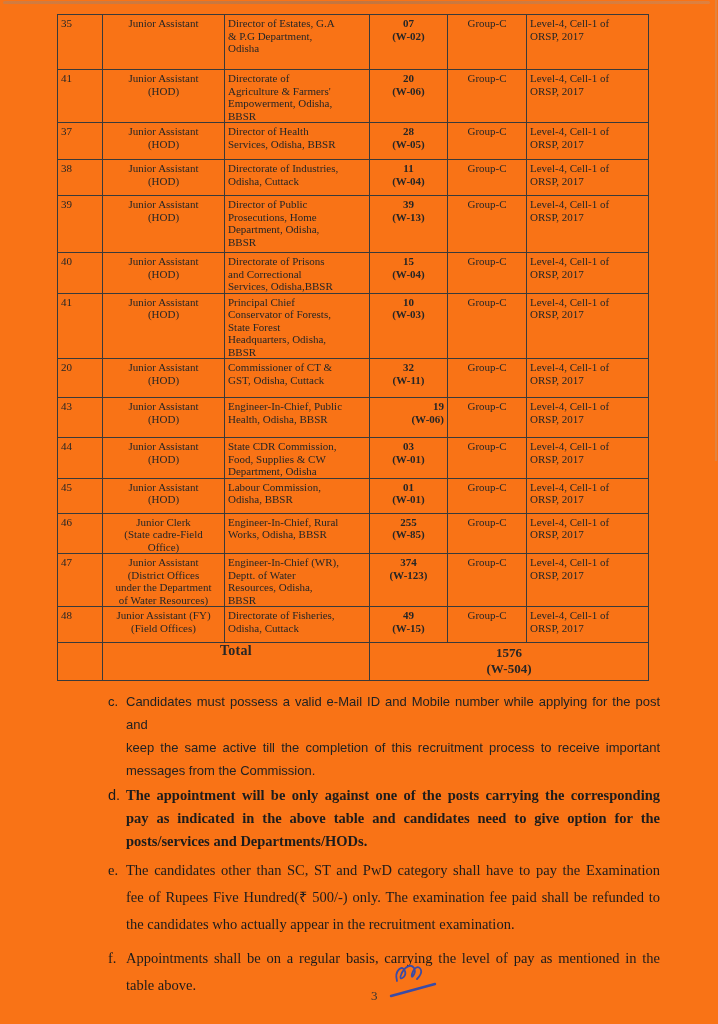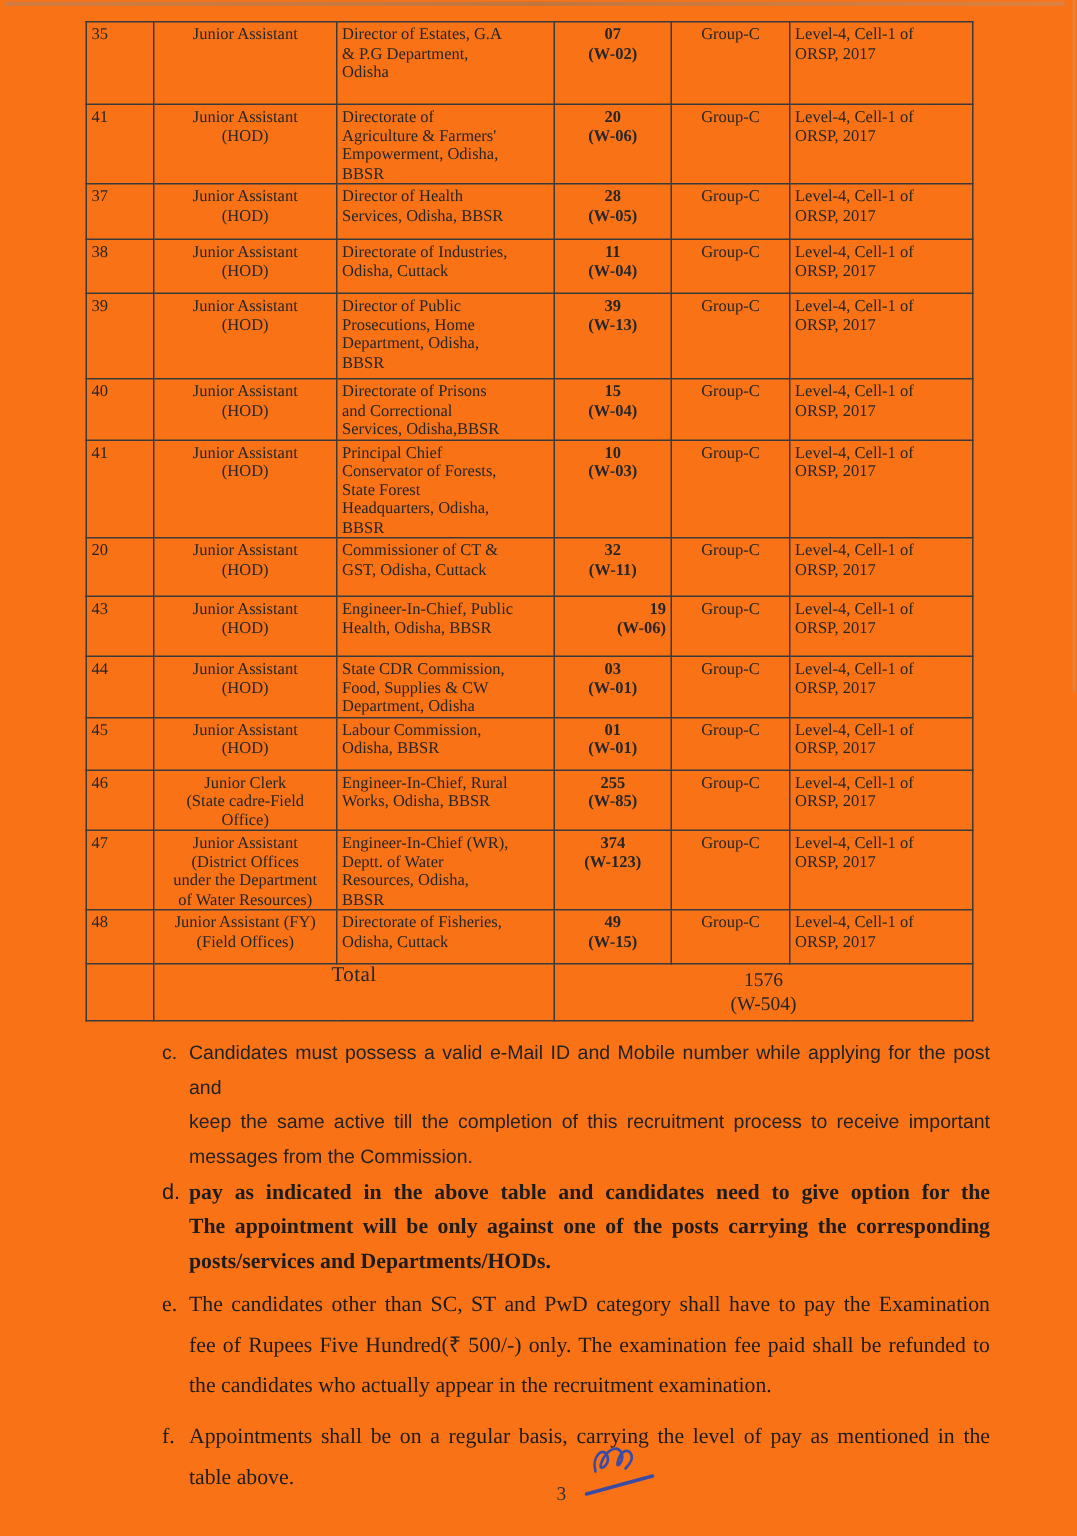--- a/index.html
+++ b/index.html
@@ -36,21 +36,21 @@
     vertical-align:top;
     padding:2px 3px 0 3px;
     overflow:hidden;
   }
   td.c-sl{padding-left:7px;text-align:left;}
   td.c-post{text-align:center;white-space:pre-line;}
   td.c-office{text-align:left;white-space:pre-line;padding-left:5px;}
   td.c-count{text-align:center;font-weight:bold;}
   td.c-group{text-align:center;}
   td.c-level{text-align:left;white-space:pre-line;padding-left:5px;}
-  tr.total-row td{font-weight:normal;}
+  tr.total-row td{font-weight:bold;}
   td.t-label{text-align:center;font-size:14px;padding-top:6px;letter-spacing:.3px;}
   td.t-value{text-align:center;font-size:13px;line-height:16px;padding-top:4px;}
 
   
   .notes{
     position:absolute;left:108px;top:690px;width:552px;
     color:#1c1c1c;
   }
   .note{display:flex;}
   .note .lbl{width:18px;flex:0 0 18px;}
@@ -289,22 +289,22 @@
         <div class="lbl">c.</div>
         <div class="body">
           <div class="ln">Candidates must possess a valid e-Mail ID and Mobile number while applying for the post and</div>
           <div class="ln">keep the same active till the completion of this recruitment process to receive important</div>
           <div class="ln">messages from the Commission.</div>
         </div>
       </div>
       <div class="note note-serif-bold">
         <div class="lbl">d.</div>
         <div class="body">
+          <div class="ln">The appointment will be only against one of the posts carrying the corresponding</div>
           <div class="ln">pay as indicated in the above table and candidates need to give option for the</div>
-          <div class="ln">The appointment will be only against one of the posts carrying the corresponding</div>
           <div class="ln">posts/services and Departments/HODs.</div>
         </div>
       </div>
       <div class="note note-serif-wide">
         <div class="lbl">e.</div>
         <div class="body">
           <div class="ln">The candidates other than SC, ST and PwD category shall have to pay the Examination</div>
           <div class="ln">fee of Rupees Five Hundred(₹ 500/-) only. The examination fee paid shall be refunded to</div>
           <div class="ln">the candidates who actually appear in the recruitment examination.</div>
         </div>

